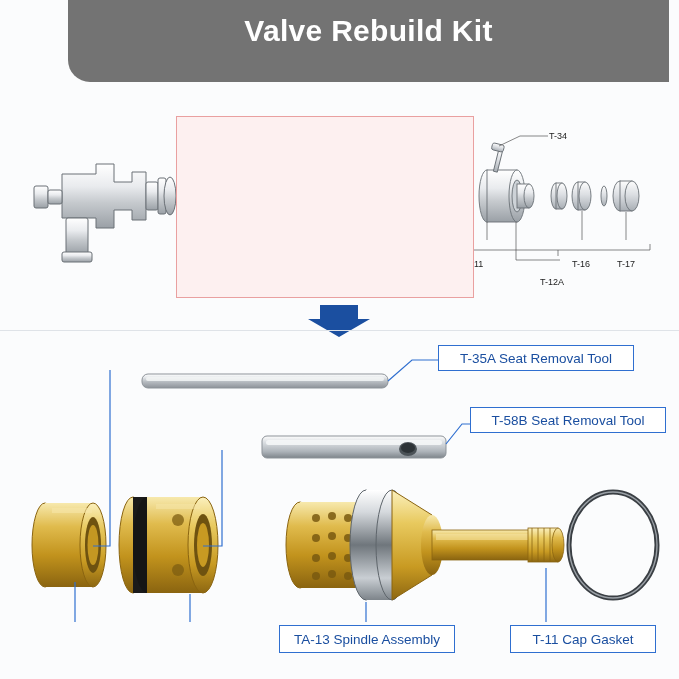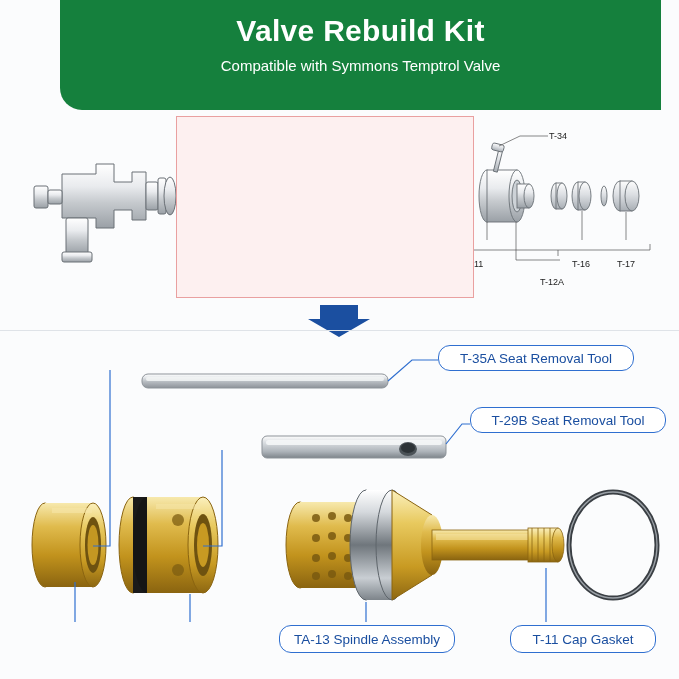--- a/index.html
+++ b/index.html
@@ -1,50 +1,50 @@
 <!DOCTYPE html>
 <html><head>
 <meta charset="utf-8">
 <style>
   html,body{margin:0;padding:0;}
   body{width:679px;height:679px;background:#ffffff;font-family:"Liberation Sans",sans-serif;overflow:hidden;}
   #root{position:relative;width:679px;height:679px;background:#fbfcfd;}
 
   
-  .header{position:absolute;left:60px;top:0;width:601px;height:110px;background:#15803d;border-bottom-left-radius:22px;}
+  .header{position:absolute;left:68px;top:0;width:601px;height:82px;background:#737373;border-bottom-left-radius:22px;}
   .header-left{position:absolute;left:0;top:0;width:80px;height:110px;background:#fbfcfd;}
   .title{position:absolute;left:0;top:14px;width:601px;text-align:center;color:#ffffff;font-size:30px;font-weight:bold;letter-spacing:.3px;}
   .subtitle{position:absolute;left:0;top:56px;width:601px;text-align:center;color:#ffffff;font-size:15px;line-height:20px;}
 
   
   .diagram-top{position:absolute;left:0;top:110px;width:679px;height:200px;}
   .pink-box{position:absolute;left:176px;top:6px;width:296px;height:180px;background:#fdf0f0;border:1px solid #e9a0a0;}
 
   svg{display:block;}
   .lbl{font-family:"Liberation Sans",sans-serif;fill:#222;}
 
   
   .arrow-wrap{position:absolute;left:0;top:305px;width:679px;height:32px;}
 
   
   .divider{position:absolute;left:0;top:330px;width:679px;height:1px;background:#dfe3e8;}
 
   
-  .callout{position:absolute;border:1px solid #2f6fd0;border-radius:12px;background:#ffffff;color:#1b4fa0;font-size:13.5px;display:flex;align-items:center;justify-content:center;box-sizing:border-box;}
+  .callout{position:absolute;border:1px solid #2f6fd0;border-radius:0;background:#ffffff;color:#1b4fa0;font-size:13.5px;display:flex;align-items:center;justify-content:center;box-sizing:border-box;}
 </style>
 </head>
 <body>
 
 <div id="root">
 
   <div class="header-left"></div>
   <div class="header">
     <div class="title">Valve Rebuild Kit</div>
     <div class="subtitle">
-      <span>Compatible with Symmons Temptrol Valve</span><br>
+      <br>
     </div>
   </div>
 
   <div class="diagram-top">
     <div class="pink-box"></div>
 
     <svg width="679" height="200" viewBox="0 0 679 200">
       <defs>
         <linearGradient id="mg" x1="0" y1="0" x2="0" y2="1">
           <stop offset="0" stop-color="#ffffff"></stop>
@@ -327,21 +327,21 @@
       <path d="M366 290 L366 270"></path>
       <path d="M546 290 L546 236"></path>
     </g>
   </svg>
 
   <div class="callout" style="left:438px;top:345px;width:196px;height:26px;">
     <span>T-35A Seat Removal Tool</span>
   </div>
 
   <div class="callout" style="left:470px;top:407px;width:196px;height:26px;">
-    <span>T-29B Seat Removal Tool</span>
+    <span>T-58B Seat Removal Tool</span>
   </div>
 
 
   <div class="callout" style="left:279px;top:625px;width:176px;height:28px;">
     <span>TA-13 Spindle Assembly</span>
   </div>
 
   <div class="callout" style="left:474px;top:625px;width:146px;height:28px;margin-left:36px;">
     <span>T-11 Cap Gasket</span>
   </div>

